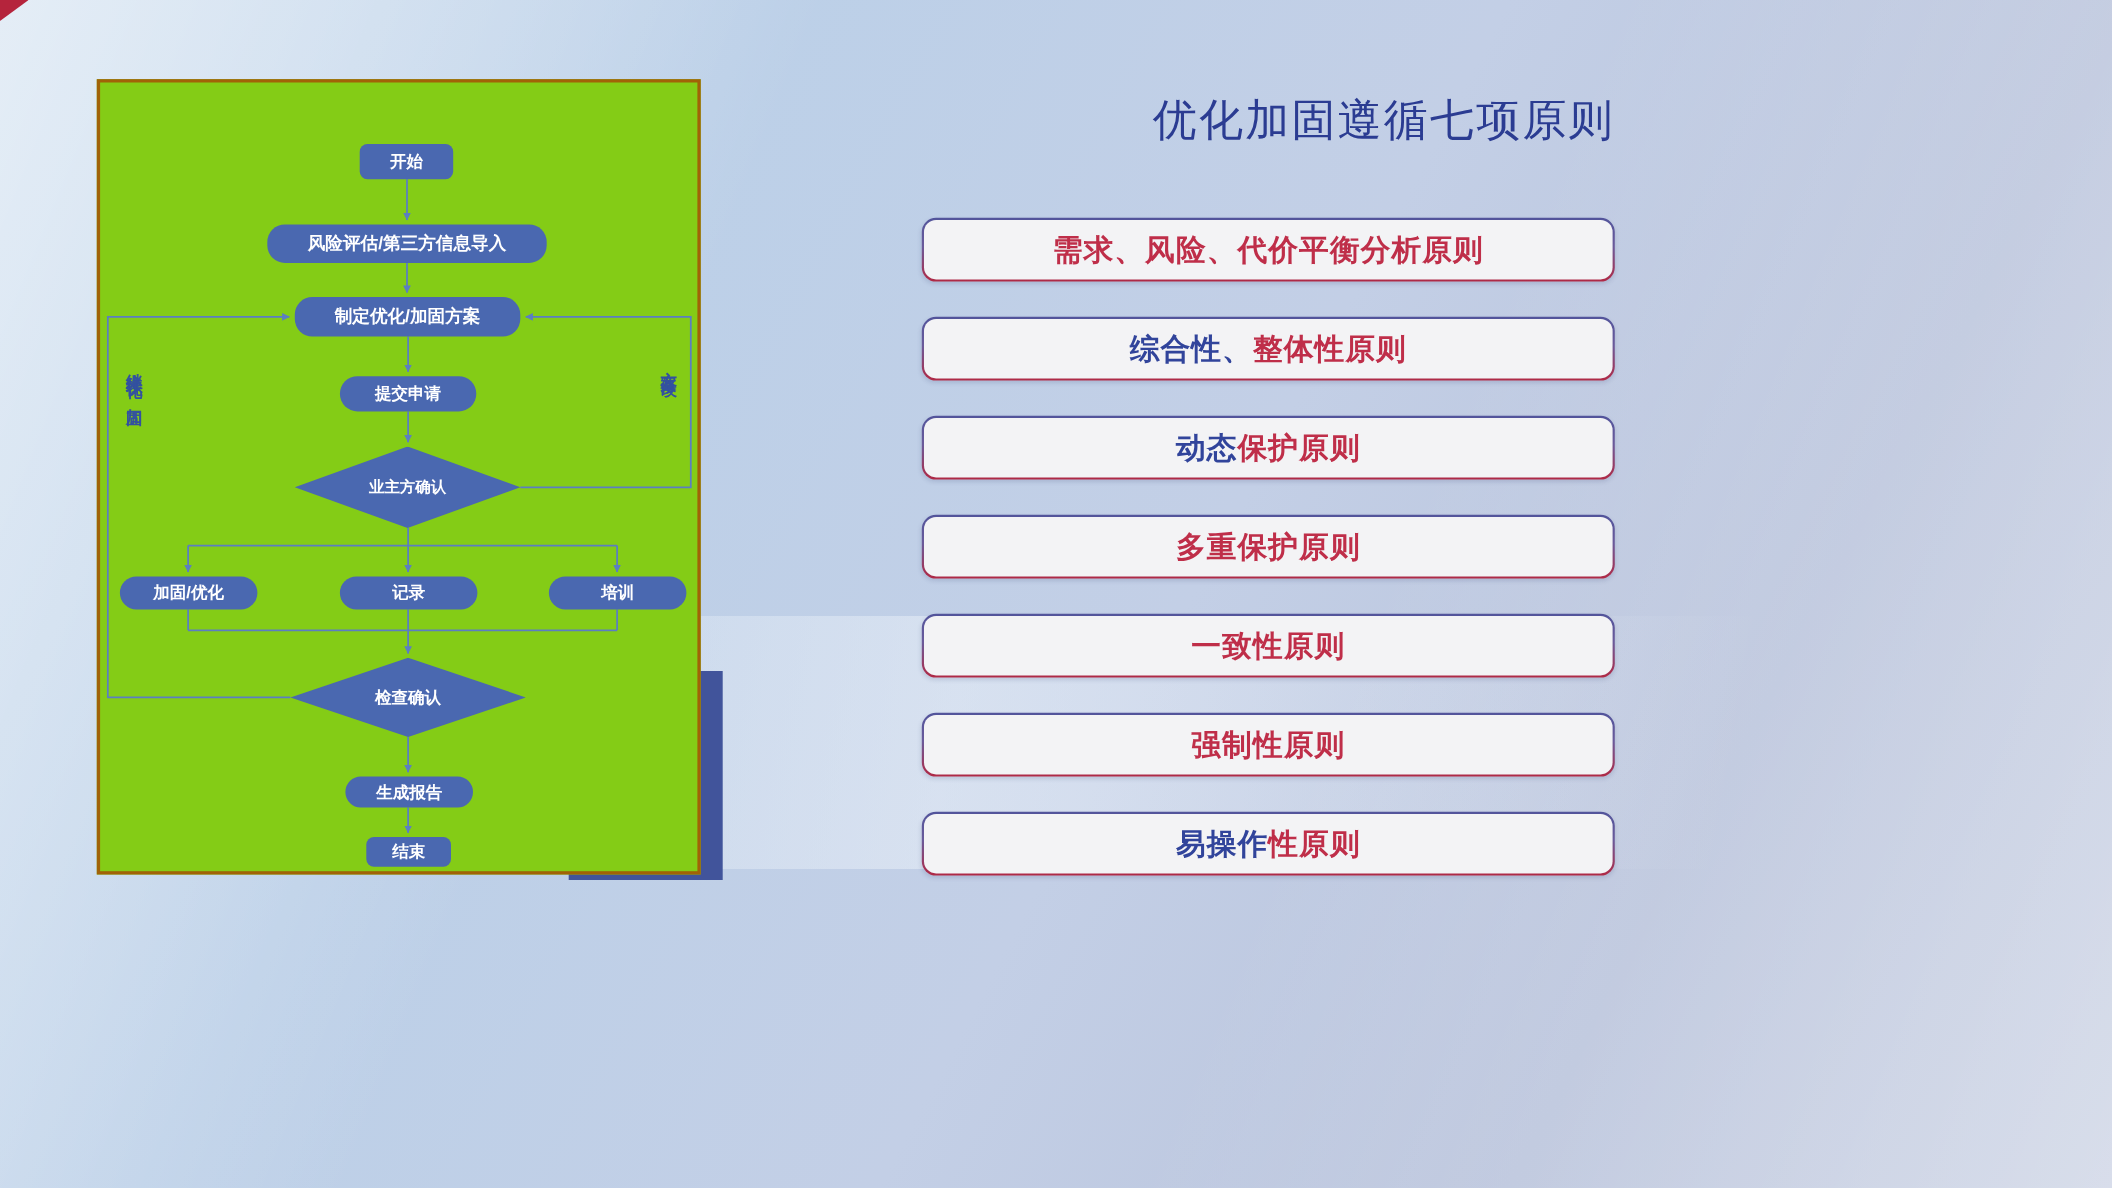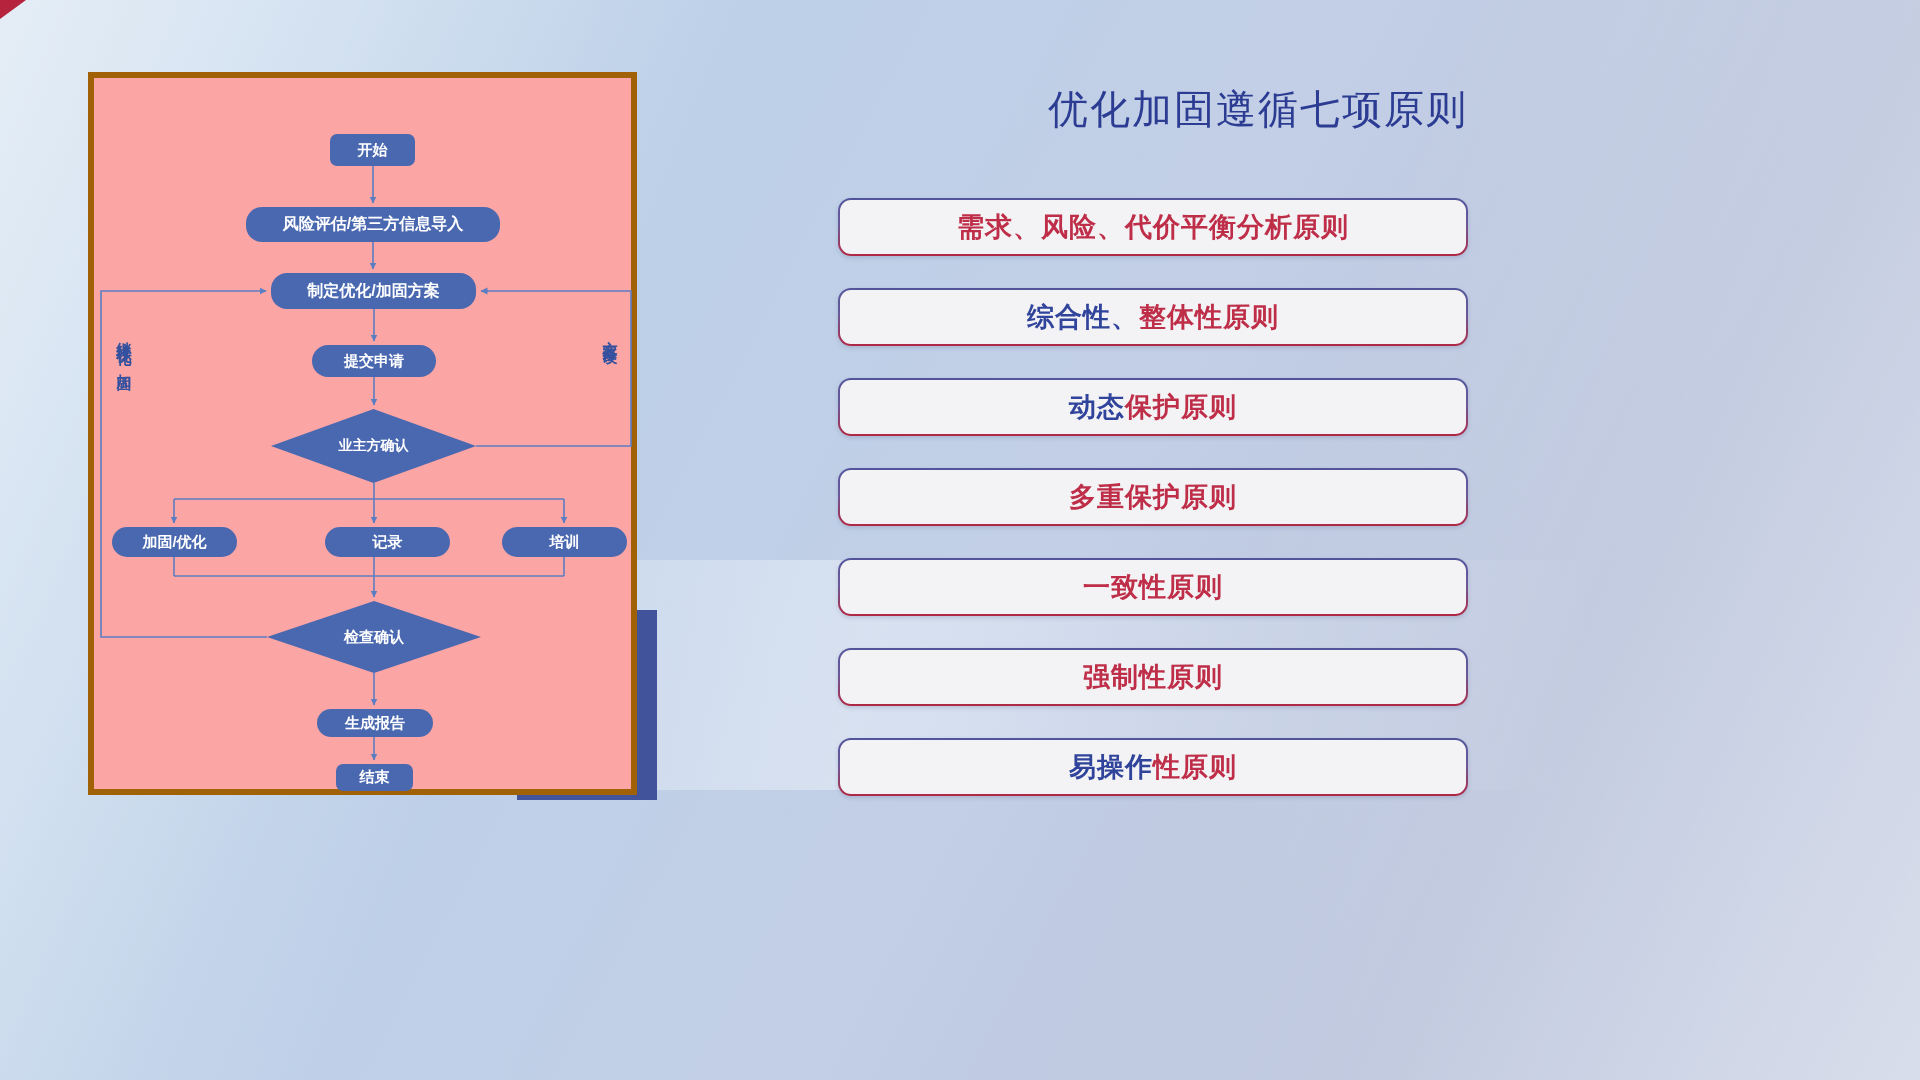--- a/index.html
+++ b/index.html
@@ -15,32 +15,32 @@
     background:linear-gradient(292deg,rgba(255,255,255,.30) 0%,rgba(255,255,255,0) 38%);}
   .bg-streak-3{position:absolute;left:0;right:0;top:560px;height:230px;pointer-events:none;
     background:linear-gradient(100deg,rgba(255,255,255,0) 5%,rgba(242,247,252,.45) 45%,rgba(255,255,255,0) 82%);}
   .corner-accent{position:absolute;left:0;top:0;width:26px;height:19px;
     background:var(--corner-accent,#b5243c);clip-path:polygon(0 0,100% 0,0 100%);}
 
   
   .shadow-block{position:absolute;left:517px;top:610px;width:140px;height:190px;
     background:var(--card-shadow-block,#41549b);}
   .card{position:absolute;left:88px;top:72px;width:549px;height:723px;
-    background:#fca5a5;border:6px solid #a16207;box-sizing:border-box;}
+    background:#84cc16;border:3px solid #a16207;box-sizing:border-box;}
   .connectors{position:absolute;left:0;top:0;}
   .node{position:absolute;background:var(--node-fill,#4a68b0);color:#ffffff;
     display:flex;align-items:center;justify-content:center;
     font-size:15px;font-weight:600;border-radius:16px;white-space:nowrap;}
   .n-start{left:236px;top:56px;width:85px;height:32px;border-radius:7px;}
   .n-risk{left:152px;top:129px;width:254px;height:35px;font-size:16px;}
   .n-plan{left:177px;top:195px;width:205px;height:36px;font-size:16px;}
   .n-submit{left:218px;top:267px;width:124px;height:32px;}
   .n-d1{left:177px;top:331px;width:205px;height:74px;font-size:14px;}
   .n-reinforce{left:18px;top:449px;width:125px;height:30px;}
-  .n-record{left:218px;top:449px;width:125px;height:30px;margin-left:13px;}
+  .n-record{left:218px;top:449px;width:125px;height:30px;}
   .n-training{left:408px;top:449px;width:125px;height:30px;}
   .n-d2{left:173px;top:523px;width:214px;height:72px;}
   .n-report{left:223px;top:631px;width:116px;height:28px;}
   .n-end{left:242px;top:686px;width:77px;height:27px;border-radius:7px;}
   .diamond{clip-path:polygon(50% 0,100% 50%,50% 100%,0 50%);border-radius:0;}
   .vlabel{position:absolute;writing-mode:vertical-rl;text-orientation:upright;
     color:#33519f;font-size:15px;font-weight:700;letter-spacing:3px;white-space:nowrap;}
   .vl-left{left:20px;top:252px;}
   .vl-right{left:506px;top:250px;}
 

